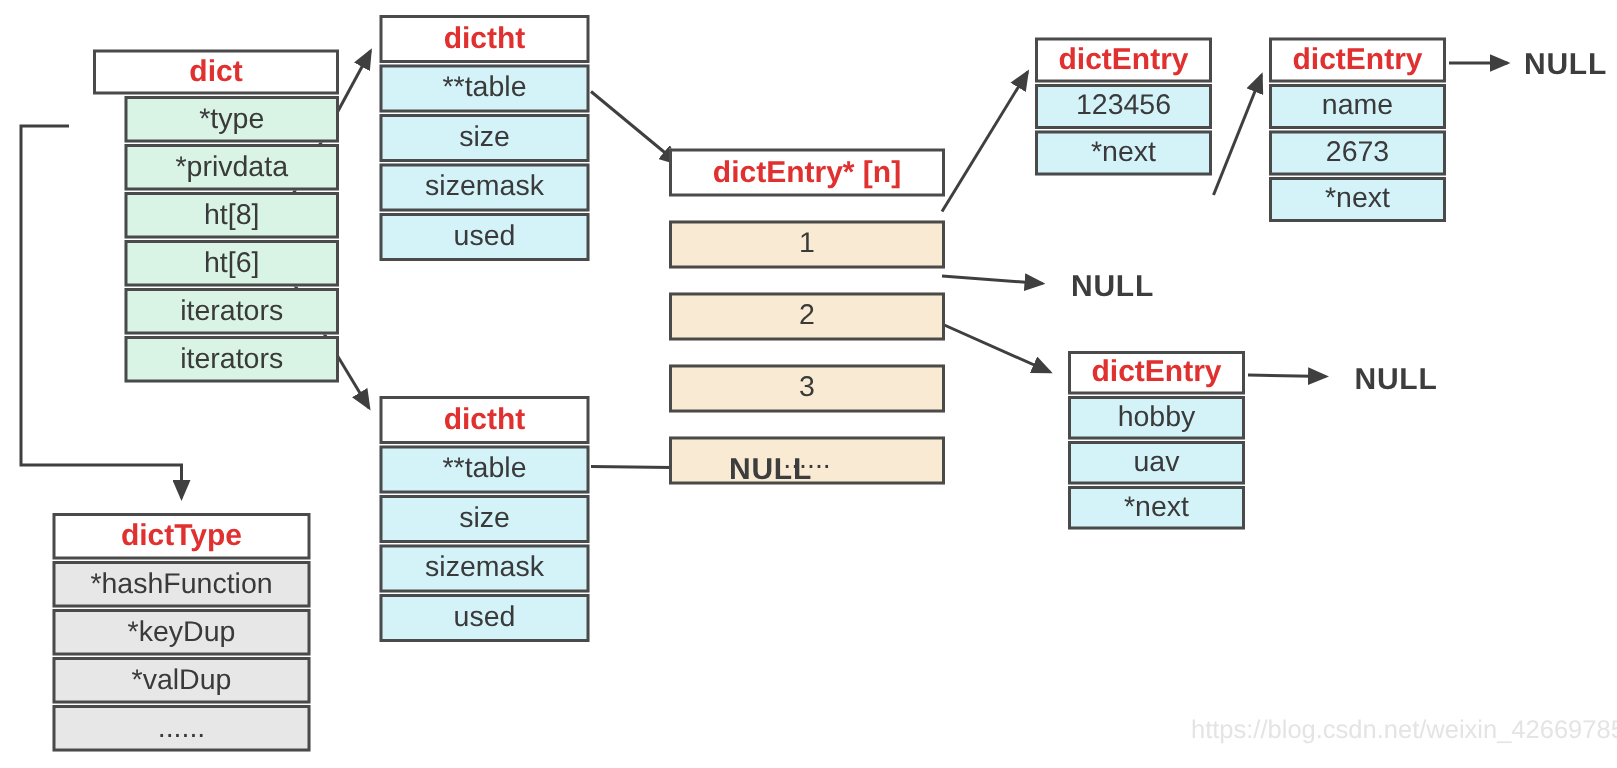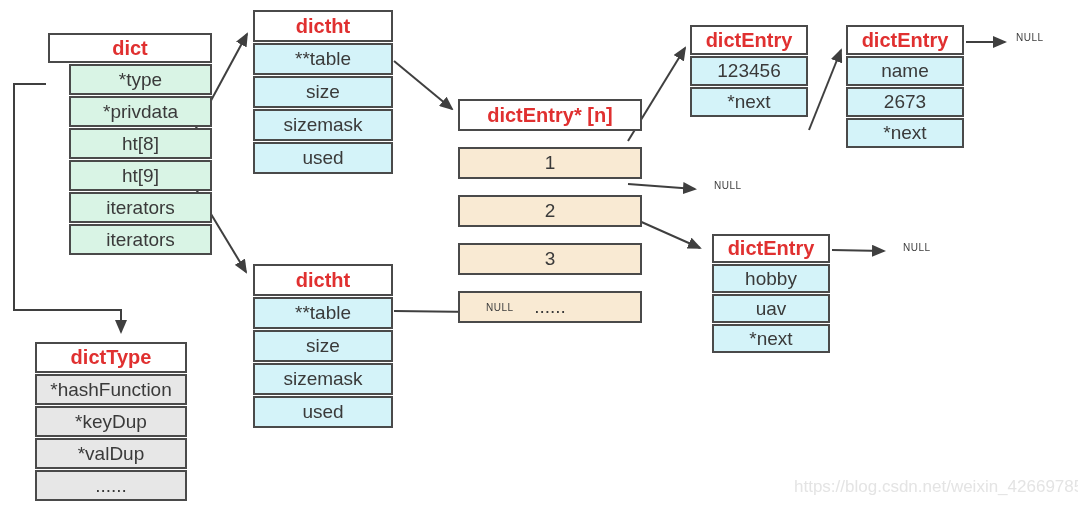--- a/index.html
+++ b/index.html
@@ -26,47 +26,47 @@
   .tbl .cell{
     box-sizing:border-box;border:2px solid var(--border);color:var(--cell-text);
     display:flex;align-items:center;justify-content:center;font-size:19px;
   }
   .green .cell{background:var(--cell-green);}
   .cyan  .cell{background:var(--cell-cyan);}
   .tan   .cell{background:var(--cell-tan);}
   .gray  .cell{background:var(--cell-gray);}
 
   
-  #t-dict        {left:48px;  top:33px;  width:164px;}
+  #t-dict        {left:62px;  top:33px;  width:164px;}
   #t-dict .hdr   {height:30px;}
   #t-dict .cell  {height:31px;margin-left:21px;}
 
   #t-dictht-top  {left:253px; top:10px;  width:140px;}
   #t-dictht-top .hdr, #t-dictht-top .cell{height:32px;}
 
   #t-dictht-bot  {left:253px; top:264px; width:140px;}
   #t-dictht-bot .hdr, #t-dictht-bot .cell{height:32px;}
 
-  #t-entry-array {left:458px; top:99px;  width:184px;gap:16px;}
+  #t-entry-array {left:446px; top:99px;  width:184px;gap:16px;}
   #t-entry-array .hdr, #t-entry-array .cell{height:32px;}
 
   #t-entry-passwd{left:690px; top:25px;  width:118px;}
   #t-entry-passwd .hdr, #t-entry-passwd .cell{height:30px;}
 
   #t-entry-name  {left:846px; top:25px;  width:118px;}
   #t-entry-name .hdr, #t-entry-name .cell{height:30px;}
 
   #t-entry-hobby {left:712px; top:234px; width:118px;}
   #t-entry-hobby .hdr, #t-entry-hobby .cell{height:29px;}
 
-  #t-dicttype    {left:35px;  top:342px; width:152px;}
+  #t-dicttype    {left:35px;  top:342px; width:172px;}
   #t-dicttype .hdr, #t-dicttype .cell{height:31px;}
 
   .null-label{
-    position:absolute;font-weight:normal;font-size:10px;color:#3d3d3d;
+    position:absolute;font-weight:bold;font-size:20px;color:#3d3d3d;
     letter-spacing:0.5px;
   }
   #arrows{position:absolute;left:0;top:0;width:1078px;height:512px;}
   #watermark{
     position:absolute;left:794px;top:477px;font-size:17px;color:#e4e4e4;
     white-space:nowrap;
   }
 </style>
 </head>
 <body>
@@ -92,21 +92,21 @@
       <line x1="394" y1="311" x2="475" y2="312" marker-end="url(#ah)"></line>
       <polyline points="46,84 14,84 14,310 121,310 121,332" marker-end="url(#ah)"></polyline>
     </g>
   </svg>
 
   <div class="tbl green" id="t-dict">
     <div class="hdr">dict</div>
     <div class="cell">*type</div>
     <div class="cell">*privdata</div>
     <div class="cell">ht[8]</div>
-    <div class="cell">ht[9]</div>
+    <div class="cell">ht[6]</div>
     <div class="cell">iterators</div>
     <div class="cell">iterators</div>
   </div>
 
   <div class="tbl cyan" id="t-dictht-top">
     <div class="hdr">dictht</div>
     <div class="cell">**table</div>
     <div class="cell">size</div>
     <div class="cell">sizemask</div>
     <div class="cell">used</div>

